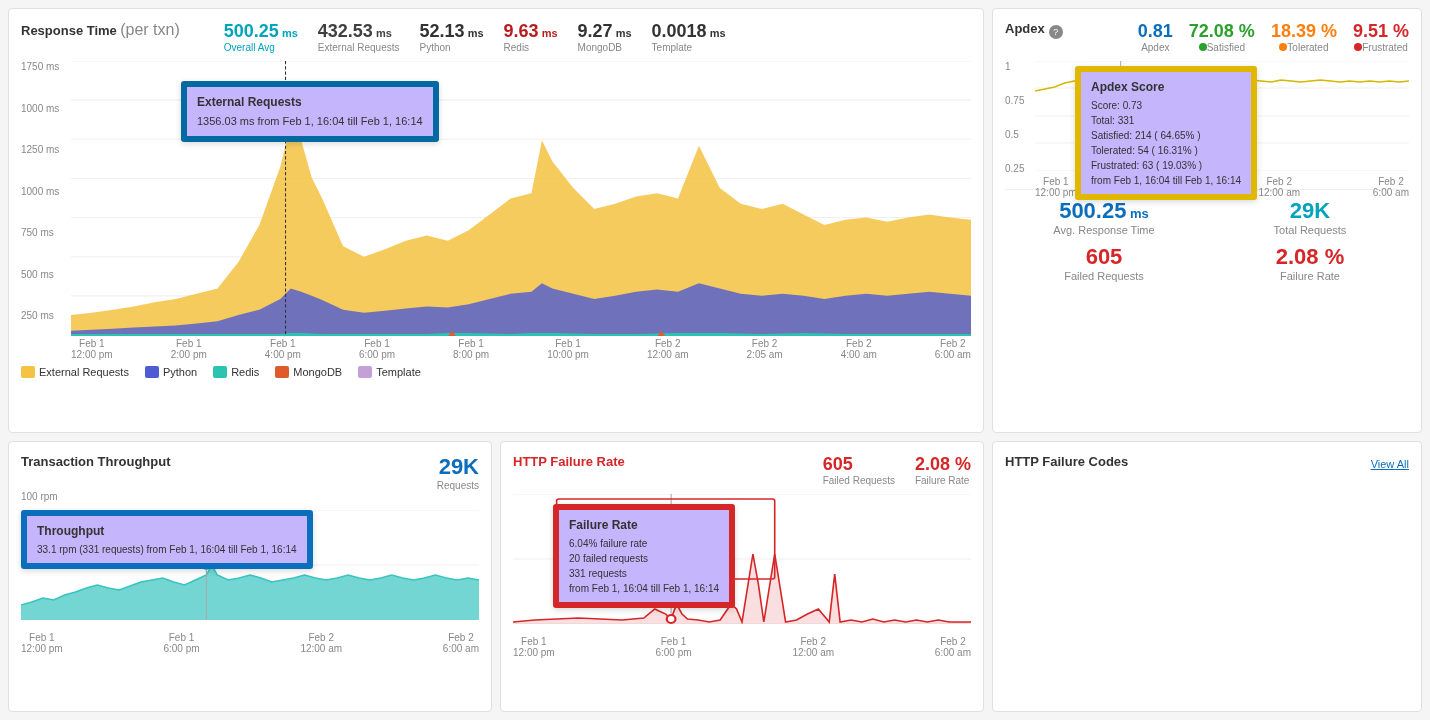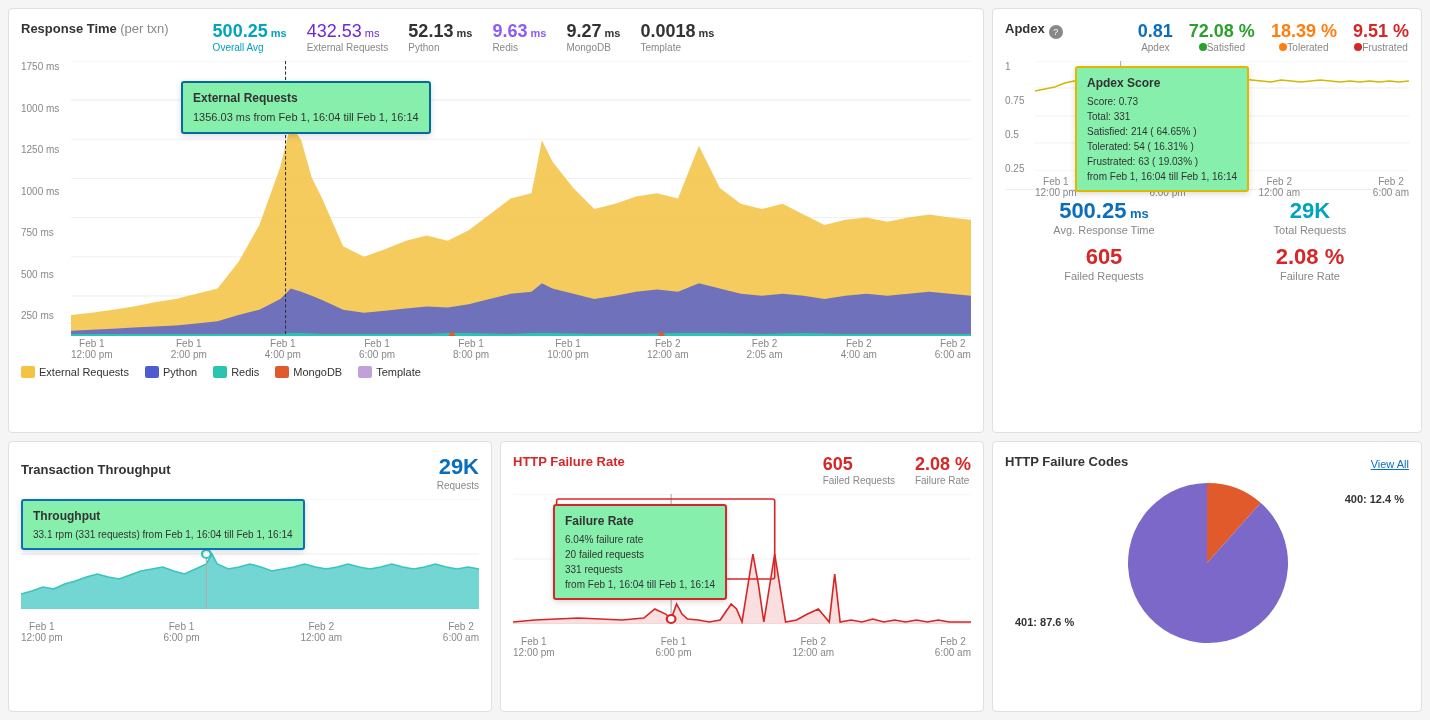--- a/index.html
+++ b/index.html
@@ -25,21 +25,21 @@
       position: relative;
       overflow: hidden;
     }
     .card-title {
       font-size: 13px;
       font-weight: 600;
       color: #333;
       margin-bottom: 6px;
     }
     .card-subtitle {
-      font-size: 13px;
+      font-size: 16px;
       color: #888;
     }
     
     .response-time-card {
       grid-column: 1 / 3;
       grid-row: 1;
     }
     
     .apdex-card {
       grid-column: 3;
@@ -96,22 +96,22 @@
     }
     .legend-dot {
       width: 14px;
       height: 12px;
       border-radius: 2px;
     }
 
     
     .chart-tooltip {
       position: absolute;
-      background: #86efac;
-      border: 2px solid #0369a1;
+      background: #c4b5fd;
+      border: 6px solid #0369a1;
       border-radius: 3px;
       padding: 6px 10px;
       font-size: 11px;
       line-height: 1.5;
       box-shadow: 0 2px 6px rgba(0,0,0,0.15);
       white-space: nowrap;
       z-index: 10;
     }
     .chart-tooltip.apdex-tooltip {
       border-color: #e0b800;
@@ -199,21 +199,21 @@
     .apdex-divider {
       border: none;
       border-top: 1px solid #eee;
       margin: 8px 0;
     }
 
     
     .throughput-header {
       display: flex;
       justify-content: space-between;
-      align-items: center;
+      align-items: flex-start;
     }
     .throughput-value {
       font-size: 22px;
       font-weight: 700;
       color: #0a6ebd;
     }
     .throughput-sub {
       font-size: 10px;
       color: #888;
       text-align: right;
@@ -298,29 +298,29 @@
       <div>
         <span class="card-title">Response Time</span>
         <span class="card-subtitle">(per txn)</span>
       </div>
       <div style="display:flex; gap:20px; margin-left: 20px;">
         <div class="metric-item">
           <span style="font-size:18px;font-weight:700;color:#00a4bd;">500.25<span style="font-size:11px;"> ms</span></span>
           <span class="metric-label" style="color:#00a4bd;">Overall Avg</span>
         </div>
         <div class="metric-item">
-          <span style="font-size:18px;font-weight:400;color:#6d28d9;">432.53<span style="font-size:11px;"> ms</span></span>
+          <span style="font-size:18px;font-weight:700;color:#404040;">432.53<span style="font-size:11px;"> ms</span></span>
           <span class="metric-label">External Requests</span>
         </div>
         <div class="metric-item">
           <span style="font-size:18px;font-weight:700;color:#333;">52.13<span style="font-size:11px;"> ms</span></span>
           <span class="metric-label">Python</span>
         </div>
         <div class="metric-item">
-          <span style="font-size:18px;font-weight:700;color:#8b5cf6;">9.63<span style="font-size:11px;"> ms</span></span>
+          <span style="font-size:18px;font-weight:700;color:#b91c1c;">9.63<span style="font-size:11px;"> ms</span></span>
           <span class="metric-label">Redis</span>
         </div>
         <div class="metric-item">
           <span style="font-size:18px;font-weight:700;color:#333;">9.27<span style="font-size:11px;"> ms</span></span>
           <span class="metric-label">MongoDB</span>
         </div>
         <div class="metric-item">
           <span style="font-size:18px;font-weight:700;color:#333;">0.0018<span style="font-size:11px;"> ms</span></span>
           <span class="metric-label">Template</span>
         </div>
@@ -547,20 +547,21 @@
   </div>
 
   <div class="card throughput-card">
     <div class="throughput-header">
       <span class="card-title">Transaction Throughput</span>
       <div style="text-align:right;">
         <div class="throughput-value">29K</div>
         <div class="throughput-sub">Requests</div>
       </div>
     </div>
+    <div style="font-size:10px;color:#888;margin-bottom:4px;">100 rpm</div>
 
     <div class="throughput-chart">
       
       <div class="chart-tooltip" style="top:0;left:0;font-size:10px;border-color:#0a6ebd;">
         <div class="tooltip-title">Throughput</div>
         <div>33.1 rpm (331 requests) from Feb 1, 16:04 till Feb 1, 16:14</div>
       </div>
       <svg width="100%" height="110" viewBox="0 0 420 110" preserveAspectRatio="none">
         <line x1="0" y1="0" x2="420" y2="0" stroke="#f0f0f0"></line>
         <line x1="0" y1="55" x2="420" y2="55" stroke="#f0f0f0"></line>
@@ -647,26 +648,15 @@
           <span>6:00 am</span>
         </div>
     </div>
   </div>
 
   <div class="card failure-codes-card">
     <div class="failure-codes-header">
       <span class="card-title">HTTP Failure Codes</span>
       <a class="view-all-link">View All</a>
     </div>
-    <div class="pie-container">
-      <svg width="200" height="200" viewBox="-100 -100 200 200">
-
-        <path d="M0,0 L0,-80 A80,80 0 0,1 53.7,-60.2 Z" fill="#e05a2b"></path>
-
-        <path d="M0,0 L53.7,-60.2 A80,80 0 1,1 0,-80 Z" fill="#7b68c8"></path>
-      </svg>
-
-      <div style="position:absolute;top:10px;right:5px;font-size:11px;font-weight:600;">400: 12.4 %</div>
-      <div style="position:absolute;bottom:15px;left:10px;font-size:11px;font-weight:600;">401: 87.6 %</div>
-    </div>
   </div>
 
 </div>
 
 </body></html>

